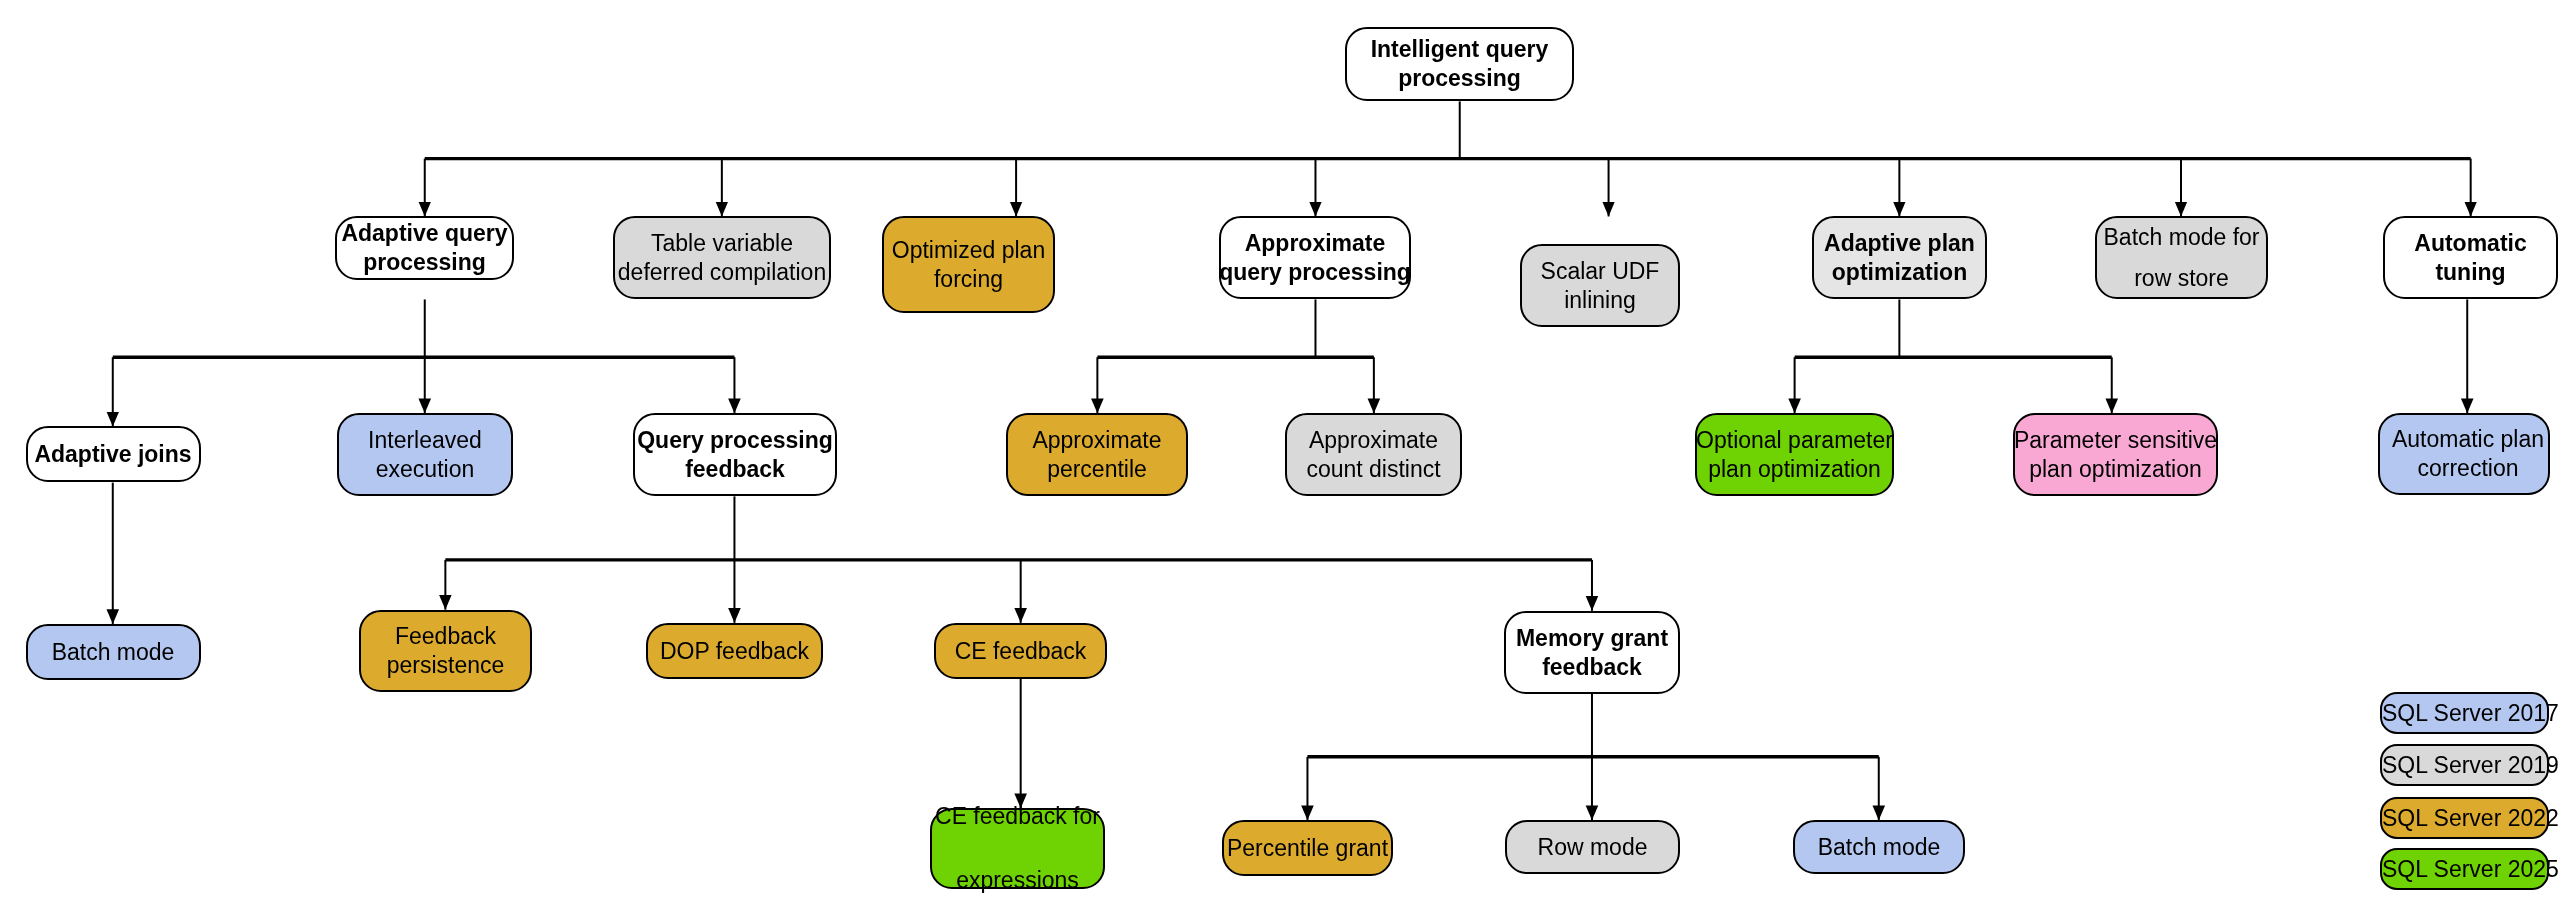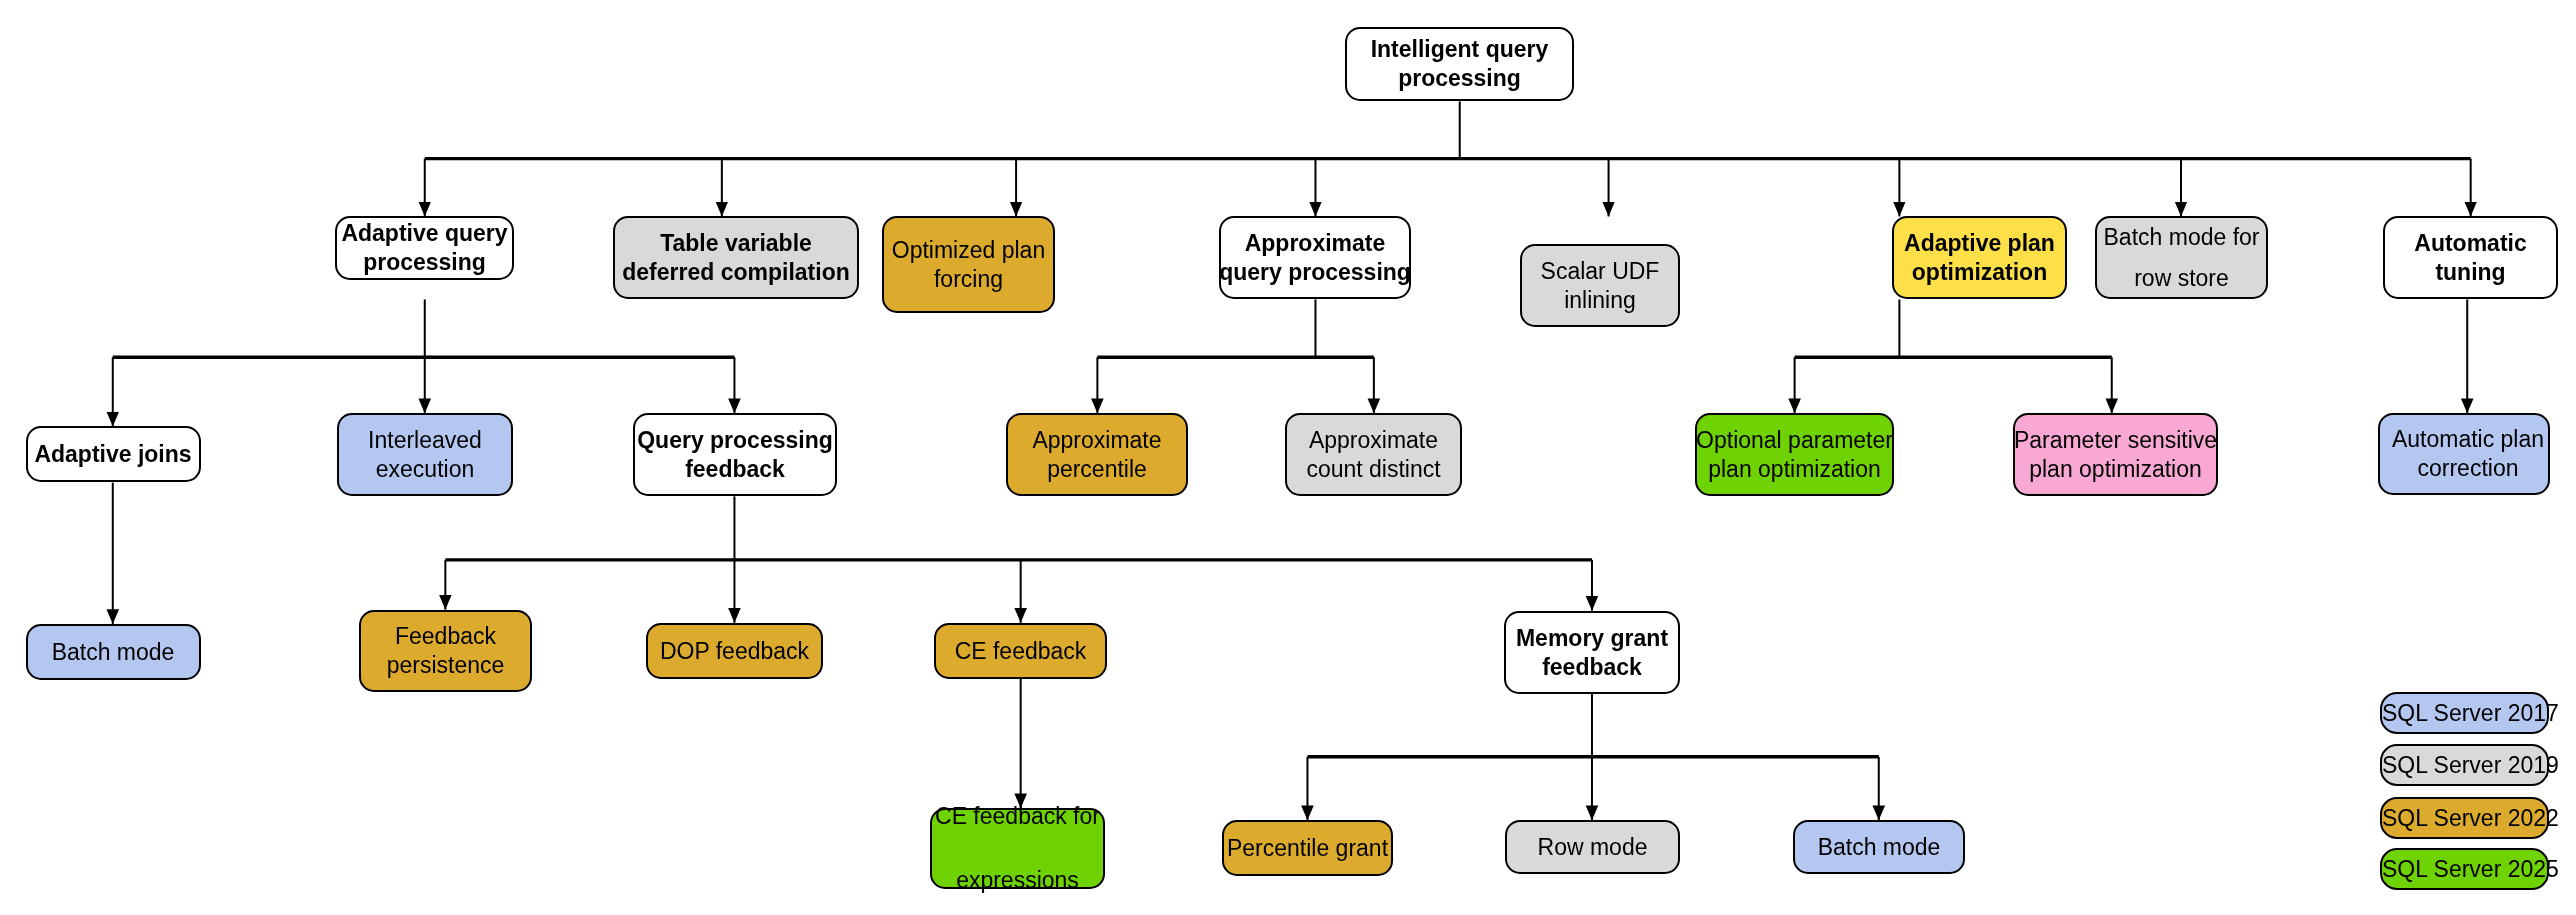--- a/index.html
+++ b/index.html
@@ -18,21 +18,21 @@
   #edges-svg {
     position: absolute;
     left: 0;
     top: 0;
     pointer-events: none;
   }
   .node {
     position: absolute;
     box-sizing: border-box;
     border: 2px solid #eab308;
-    border-radius: 15px;
+    border-radius: 22px;
     display: flex;
     flex-direction: column;
     align-items: center;
     justify-content: center;
     text-align: center;
     font-size: 23px;
     line-height: 29px;
     color: #000000;
     background: #ffffff;
   }
@@ -105,37 +105,37 @@
   </svg>
   <div id="node-layer">
       <div class="node bold" style="left: 1345px; top: 27px; width: 229px; height: 74px; background: rgb(255, 255, 255); border-color: rgb(0, 0, 0);">
         <span class="line">Intelligent query</span>
         <span class="line">processing</span>
       </div>
       <div class="node bold" style="left: 335px; top: 216px; width: 179px; height: 64px; background: rgb(255, 255, 255); border-color: rgb(0, 0, 0);">
         <span class="line">Adaptive query</span>
         <span class="line">processing</span>
       </div>
-      <div class="node" style="left: 613px; top: 216px; width: 246px; height: 83px; background: rgb(217, 217, 217); border-color: rgb(0, 0, 0); font-weight: bold;">
+      <div class="node" style="left: 613px; top: 216px; width: 218px; height: 83px; background: rgb(217, 217, 217); border-color: rgb(0, 0, 0);">
         <span class="line">Table variable</span>
         <span class="line">deferred compilation</span>
       </div>
       <div class="node" style="left: 882px; top: 216px; width: 173px; height: 97px; background: rgb(220, 171, 46); border-color: rgb(0, 0, 0);">
         <span class="line">Optimized plan</span>
         <span class="line">forcing</span>
       </div>
       <div class="node bold" style="left: 1219px; top: 216px; width: 192px; height: 83px; background: rgb(255, 255, 255); border-color: rgb(0, 0, 0);">
         <span class="line">Approximate</span>
         <span class="line">query processing</span>
       </div>
       <div class="node" style="left: 1520px; top: 216px; width: 160px; height: 83px; background: rgb(217, 217, 217); border-color: rgb(0, 0, 0); margin-top: 28px;">
         <span class="line">Scalar UDF</span>
         <span class="line">inlining</span>
       </div>
-      <div class="node bold" style="left: 1892px; top: 216px; width: 175px; height: 83px; background: #fde047; border-color: rgb(0, 0, 0);">
+      <div class="node bold" style="left: 1812px; top: 216px; width: 175px; height: 83px; background: #e5e5e5; border-color: rgb(0, 0, 0);">
         <span class="line">Adaptive plan</span>
         <span class="line">optimization</span>
       </div>
       <div class="node" style="left: 2095px; top: 216px; width: 173px; height: 83px; background: rgb(217, 217, 217); border-color: rgb(0, 0, 0); gap: 12px;">
         <span class="line">Batch mode for</span>
         <span class="line">row store</span>
       </div>
       <div class="node bold" style="left: 2383px; top: 216px; width: 175px; height: 83px; background: rgb(255, 255, 255); border-color: rgb(0, 0, 0);">
         <span class="line">Automatic</span>
         <span class="line">tuning</span>

